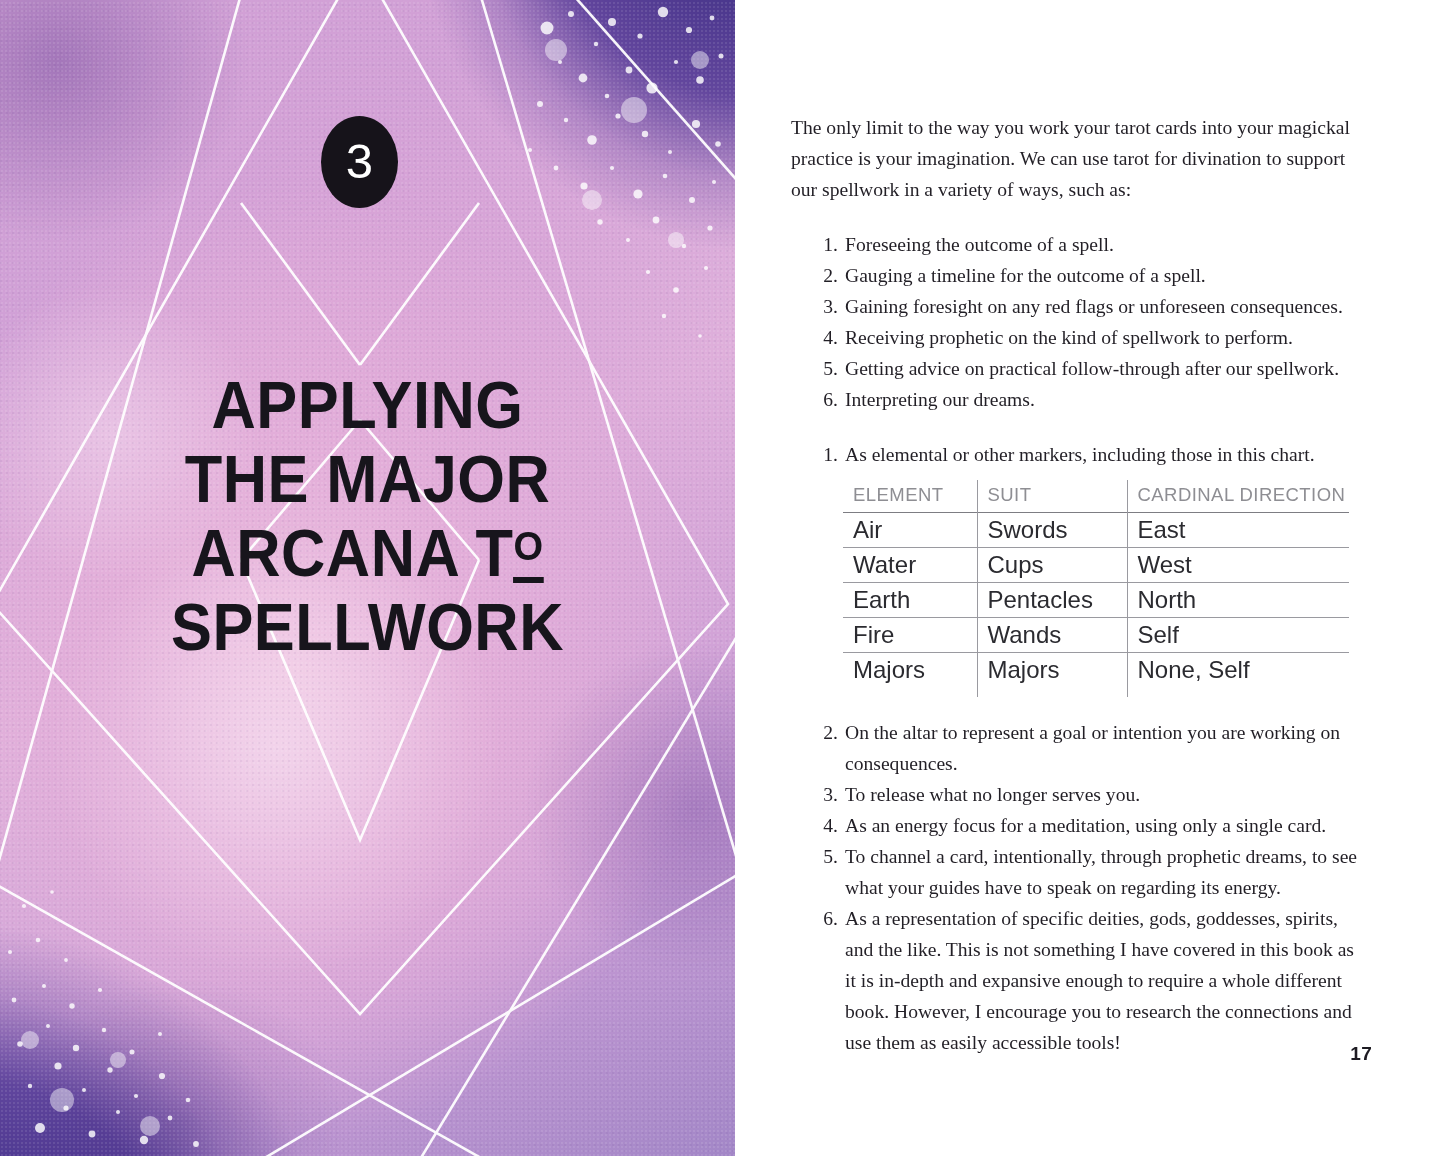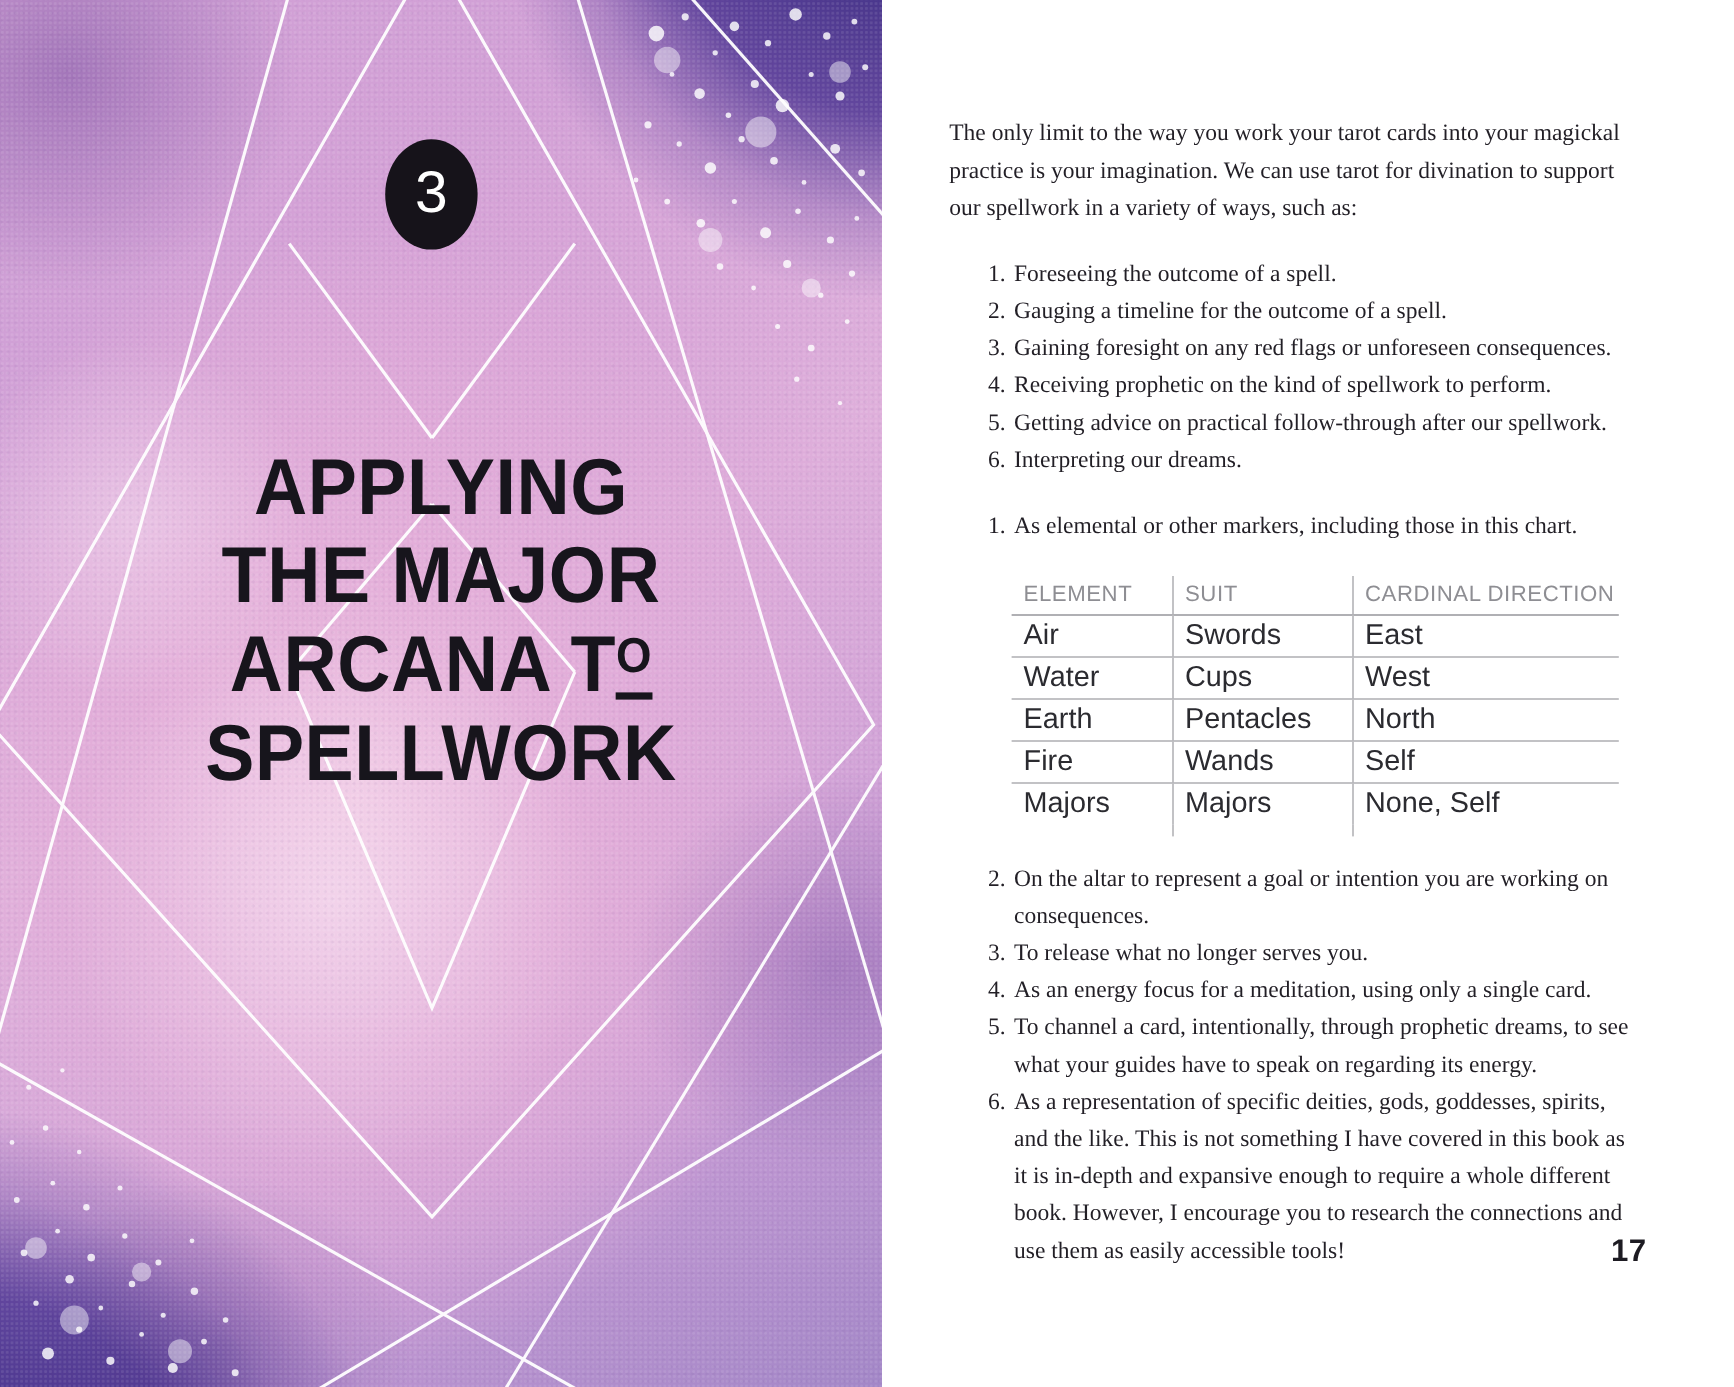--- a/index.html
+++ b/index.html
@@ -128,21 +128,21 @@
     left: -2%;
     right: -2%;
     bottom: -0.40em;
     height: 0.155em;
     background: #17151c;
   }
 
   
   #right-page {
     position: absolute;
-    left: 735px; top: 0;
+    left: 735px; top: 16px;
     width: 710px; height: 892px;
     background: #ffffff;
   }
 
   .col {
     position: absolute;
     left: 56px; top: 96px;
     width: 575px;
   }
 
@@ -175,21 +175,21 @@
     width: 26px;
     text-align: right;
     color: #221f26;
   }
   ol.tight-gap > li + li { margin-top: 0; }
 
   .after-list { margin-top: 30px; }
 
   
   .chart-wrap {
-    margin: 26px 0 0 52px;
+    margin: 10px 0 0 52px;
     width: 506px;
   }
   table.chart {
     border-collapse: collapse;
     width: 100%;
     font-family: "Liberation Sans", sans-serif;
     table-layout: fixed;
   }
   table.chart col.c1 { width: 134px; }
   table.chart col.c2 { width: 150px; }
@@ -234,21 +234,21 @@
   }
   .vrule.v1 { left: 134px; }
   .vrule.v2 { left: 284px; }
 
   .folio {
     position: absolute;
     right: 73px;
     top: 1027px;
     color: #1d1b22;
     font-family: "Liberation Sans", sans-serif;
-    font-size: 26px;
+    font-size: 19px;
     font-weight: bold;
     letter-spacing: 0.3px;
   }
 </style>
 </head>
 <body>
 
 <div id="spread">
 
   <div id="left-page">

